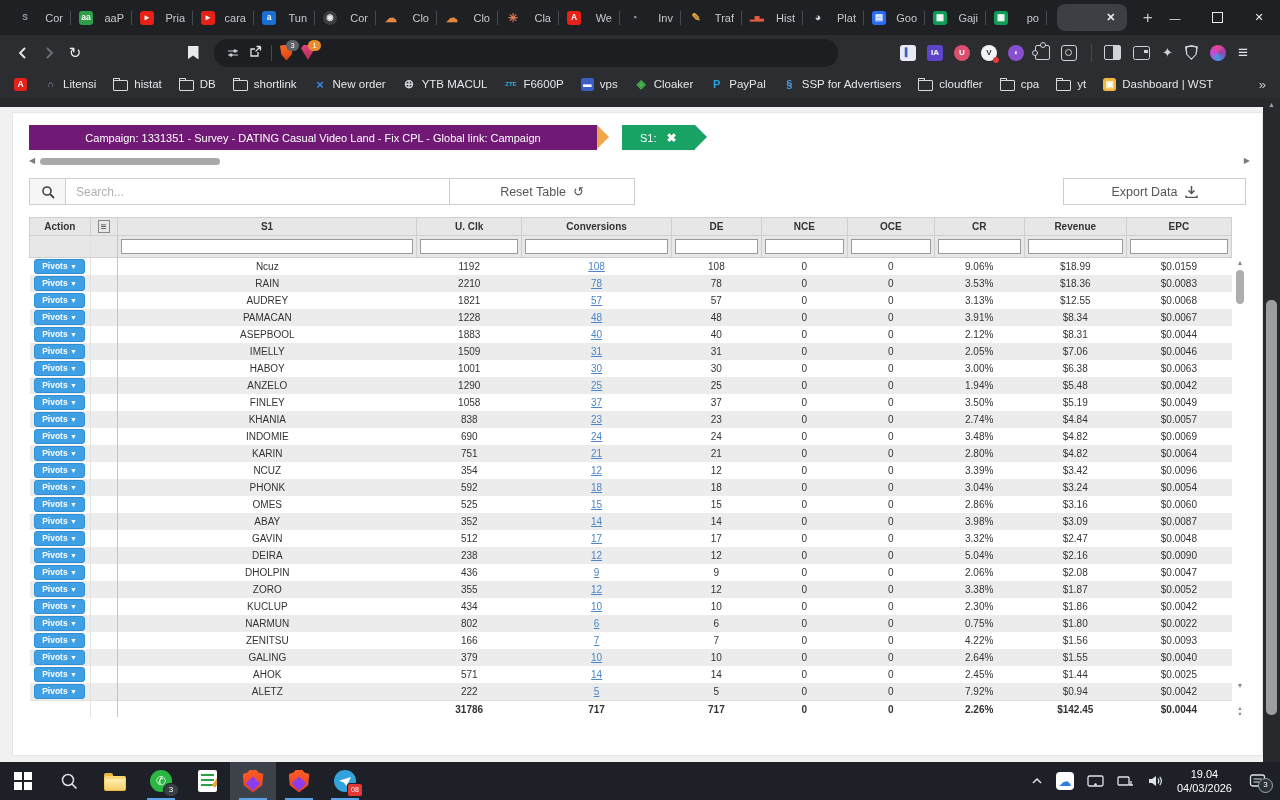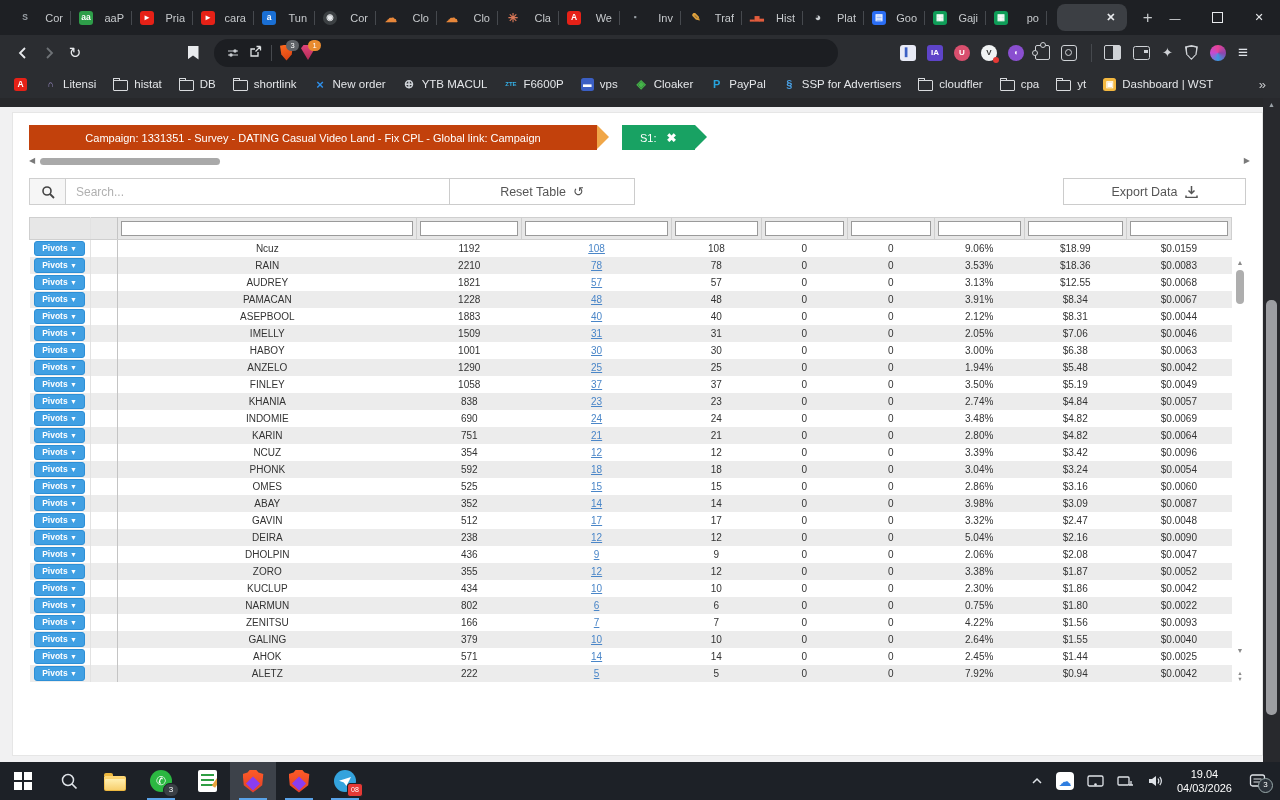--- a/index.html
+++ b/index.html
@@ -67,21 +67,21 @@
   .page{position:absolute;top:98px;left:0;right:0;bottom:38px;background:#f1f1f2;}
   .dark-strip{position:absolute;top:0;left:0;right:0;height:9px;background:#27282b;}
   .bscroll{position:absolute;top:0;right:0;width:17px;height:100%;background:#28292d;}
   .bscroll .up{position:absolute;top:3px;left:0;width:100%;text-align:center;color:#9aa0a6;font-size:7px;}
   .bscroll-thumb{position:absolute;top:202px;left:3px;width:11px;height:415px;background:#9d9ea2;border-radius:5px;}
   .card{position:absolute;left:12px;right:17px;top:14px;bottom:6px;background:#fff;border:1px solid #e6e6e6;}
 
   .chips-row{display:flex;align-items:center;margin:12px 16px 0;height:25px;}
   .chip{height:25px;display:flex;align-items:center;color:#fff;font-size:11px;position:relative;}
   .chip::after{content:"";position:absolute;right:-12px;top:0;border-left:12px solid;border-top:12.5px solid transparent;border-bottom:12.5px solid transparent;}
-  .chip-campaign{background:#c2410c;width:540px;padding:0 14px;justify-content:center;}
+  .chip-campaign{background:#701a75;width:540px;padding:0 14px;justify-content:center;}
   .chip-campaign::after{border-left-color:#f0a648;}
   .chip-s1{background:#18a263;margin-left:25px;padding:0 18px;gap:10px;}
   .chip-s1::after{border-left-color:#18a263;}
   .chip-close{font-size:12px;font-weight:bold;line-height:1;}
 
   .hscroll{margin:7px 16px 0;height:8px;display:flex;align-items:center;position:relative;}
   .hs-arrow{color:#7a7a7a;font-size:8px;line-height:1;}
   .hs-thumb{width:180px;height:7px;background:#a9a9a9;border-radius:4px;margin-left:5px;}
   .hs-right{position:absolute;right:-4px;top:0;}
 
@@ -417,20 +417,33 @@
               <col style="width:104px">
             <col style="width:148px">
               <col style="width:89px">
               <col style="width:85px">
               <col style="width:86px">
             <col style="width:89px">
               <col style="width:101px">
               <col style="width:104px">
           </colgroup>
           <thead>
+            <tr id="header-row">
+                <th class="c-action">Action</th>
+                <th class="c-menu"><span class="hmb">≡</span></th>
+                <th>S1</th>
+                <th>U. Clk</th>
+                <th>Conversions</th>
+                <th>DE</th>
+                <th>NCE</th>
+                <th>OCE</th>
+                <th>CR</th>
+                <th>Revenue</th>
+                <th>EPC</th>
+              </tr>
             <tr class="filter-row" id="filter-row">
                 <td class="c-action"></td>
                 <td class="c-menu"></td>
                 <td>
                   <input type="text" style="">
                 </td>
                 <td>
                   <input type="text" style="">
                 </td>
                 <td>
@@ -787,20 +800,33 @@
                 <td class="c-menu"></td>
                 <td>ALETZ</td>
                 <td>222</td>
                 <td><span class="conv-link">5</span></td>
                 <td>5</td>
                 <td>0</td>
                 <td>0</td>
                 <td>7.92%</td>
                 <td>$0.94</td>
                 <td>$0.0042</td>
+              </tr>
+              <tr class="totals">
+                <td class="c-action"></td>
+                <td class="c-menu"></td>
+                <td></td>
+                <td>31786</td>
+                <td>717</td>
+                <td>717</td>
+                <td>0</td>
+                <td>0</td>
+                <td>2.26%</td>
+                <td>$142.45</td>
+                <td>$0.0044</td>
               </tr>
             </tbody>
         </table>
         <div class="vscroll">
           <div class="vs-ar" style="top:2px">▲</div>
           <div class="vs-thumb"></div>
           <div class="vs-ar" style="bottom:28px">▼</div>
           <div class="vs-spin">▲<br>▼</div>
         </div>
       </div>

